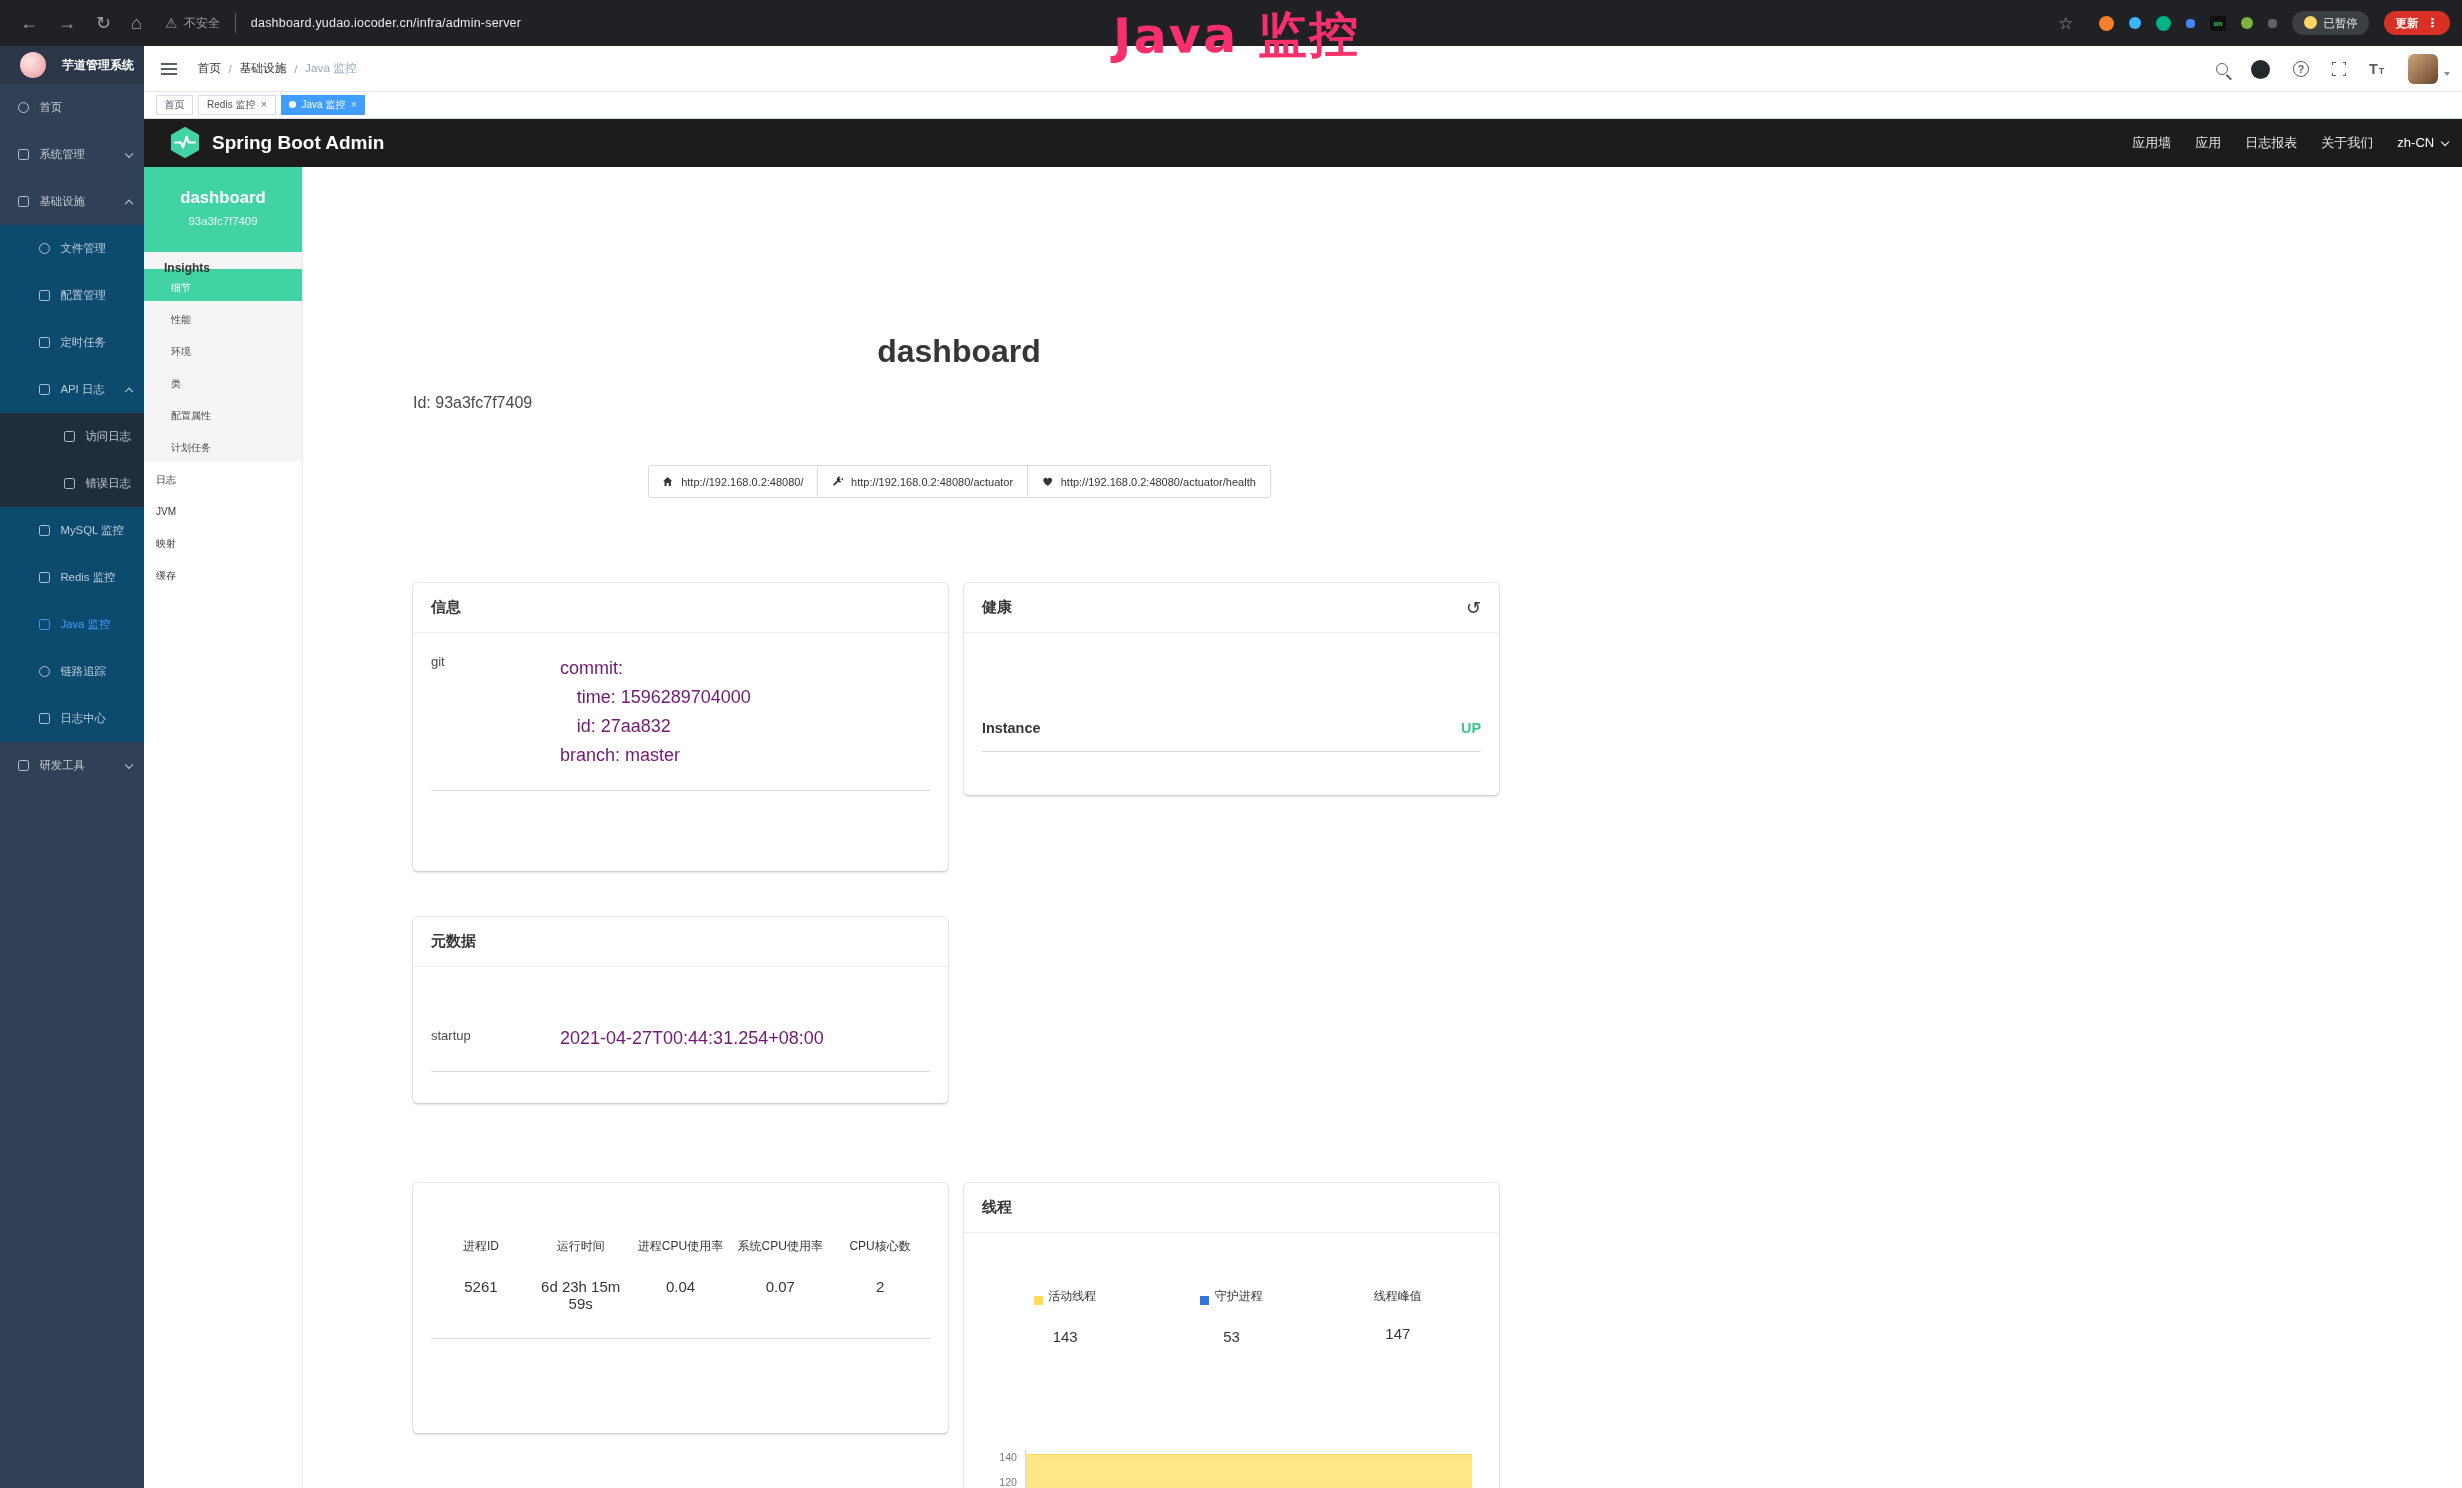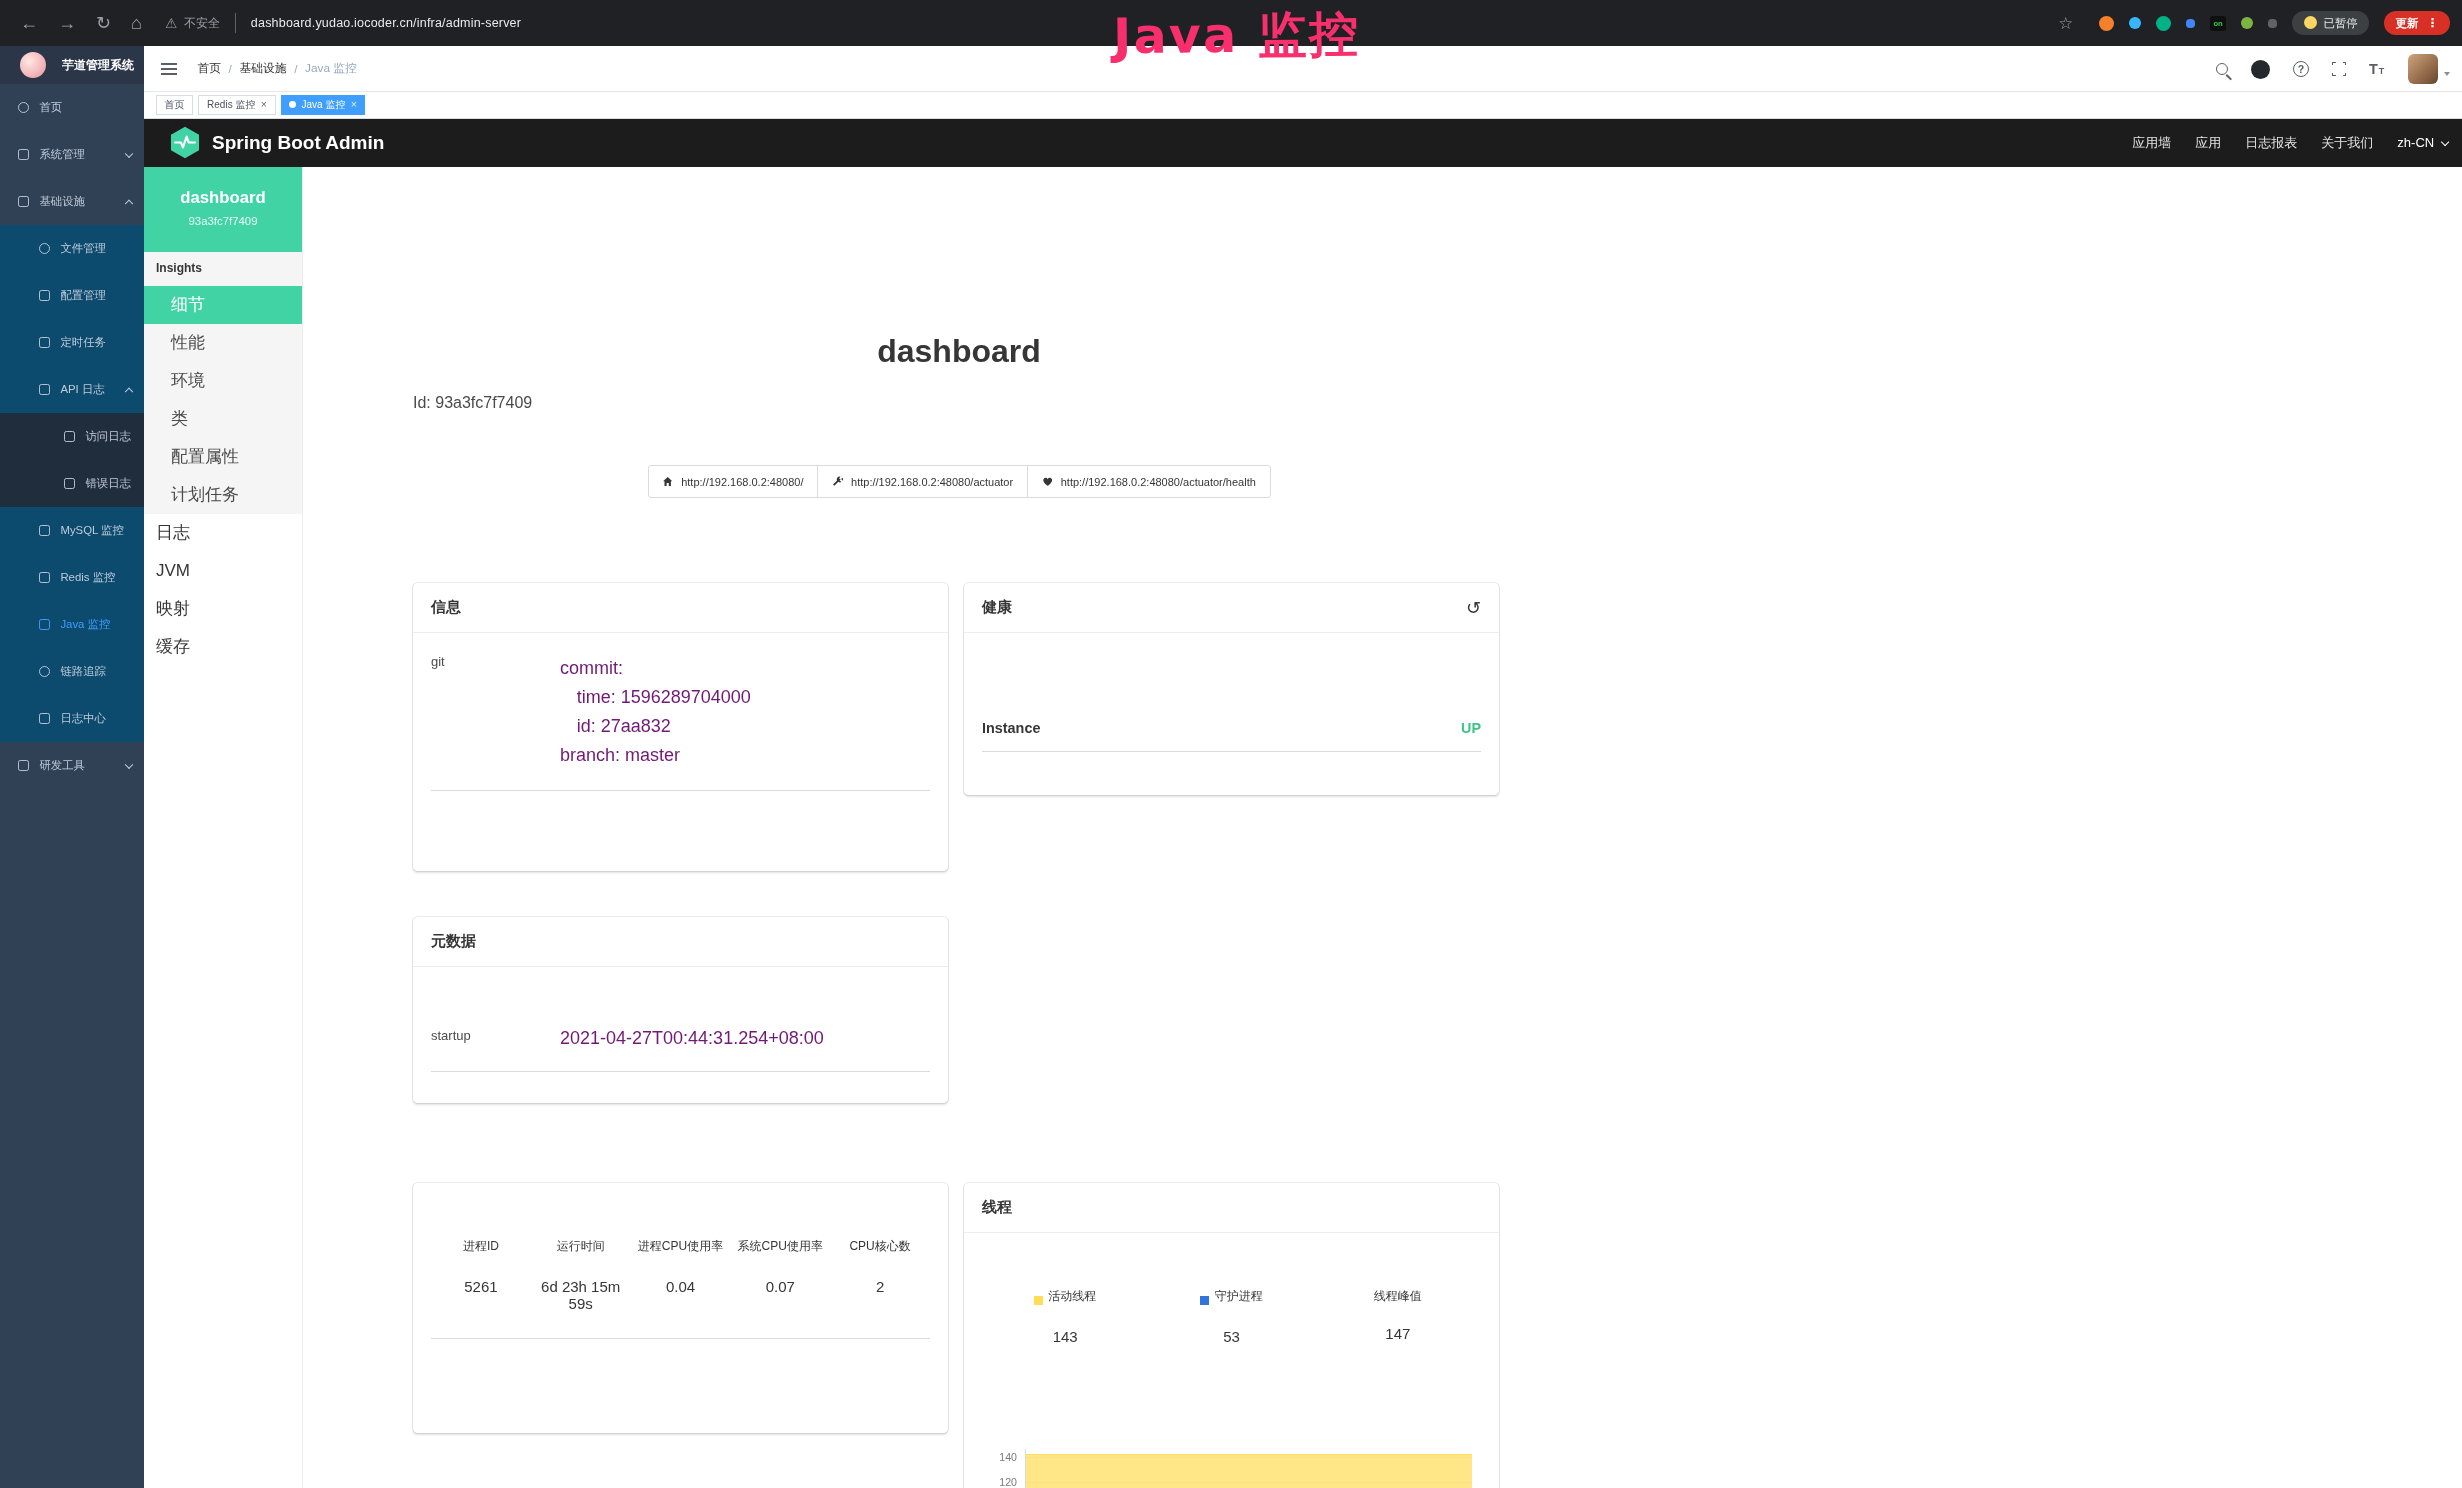--- a/index.html
+++ b/index.html
@@ -93,22 +93,22 @@
   .locale{display:flex;align-items:center;gap:6.8px;color:#fff}
   .wchev{width:6px;height:6px;border-right:1.5px solid #fff;border-bottom:1.5px solid #fff;
     transform:rotate(45deg) translateY(-1.5px)}
   
   #sba-side{position:absolute;left:0;top:121px;width:159px;height:1323px;background:#fff;
     border-right:0.8px solid #ededed;z-index:7}
   .inst-head{height:85px;background:#42d3a5;color:#fff;text-align:center;padding-top:21px;cursor:pointer}
   .inst-name{font-size:16.7px;font-weight:700}
   .inst-id{font-size:11.4px;opacity:.88;margin-top:6.8px}
   .grp{background:#f5f5f5}
-  .grp-label{height:34px;line-height:33px;padding-left:12px;font-size:12px;font-weight:700;color:#363636}
-  .side-item{height:38px;line-height:38px;padding-left:27px;font-size:17px;color:#4a4a4a;cursor:pointer}
+  .grp-label{height:17px;line-height:33px;padding-left:20px;font-size:12px;font-weight:700;color:#363636}
+  .side-item{height:32px;line-height:38px;padding-left:27px;font-size:10px;color:#4a4a4a;cursor:pointer}
   .side-item.active{background:#42d3a5;color:#fff}
   .side-item.top{padding-left:12px;color:#363636}
   
   #sba-content{position:absolute;left:159px;top:121px;width:2159px;height:1323px;overflow:hidden;background:#fff}
   .container{width:1092px;margin-left:110px}
   .inst-title{margin-top:165px;text-align:center;font-size:32px;line-height:39px;font-weight:700;color:#363636}
   .inst-idline{margin-top:23px;font-size:16px;color:#4a4a4a}
   .links{margin-top:53px;display:flex;justify-content:center}
   .lnk{display:inline-flex;align-items:center;gap:7.6px;height:33px;padding:0 13.7px;background:#fff;
     border:0.8px solid #dbdbdb;color:#363636;font-size:11px;margin-left:-0.8px;cursor:pointer;white-space:nowrap}

